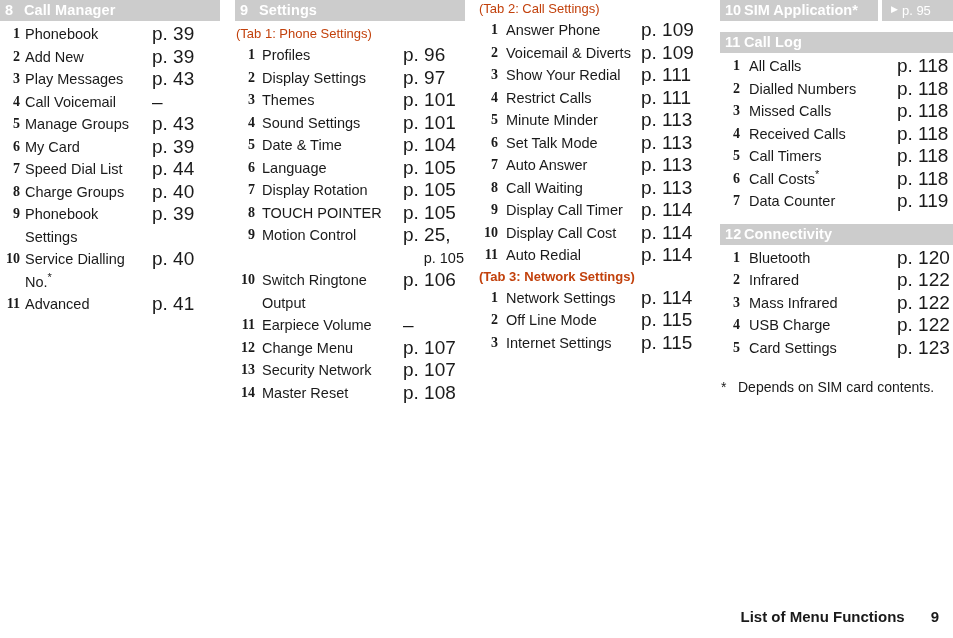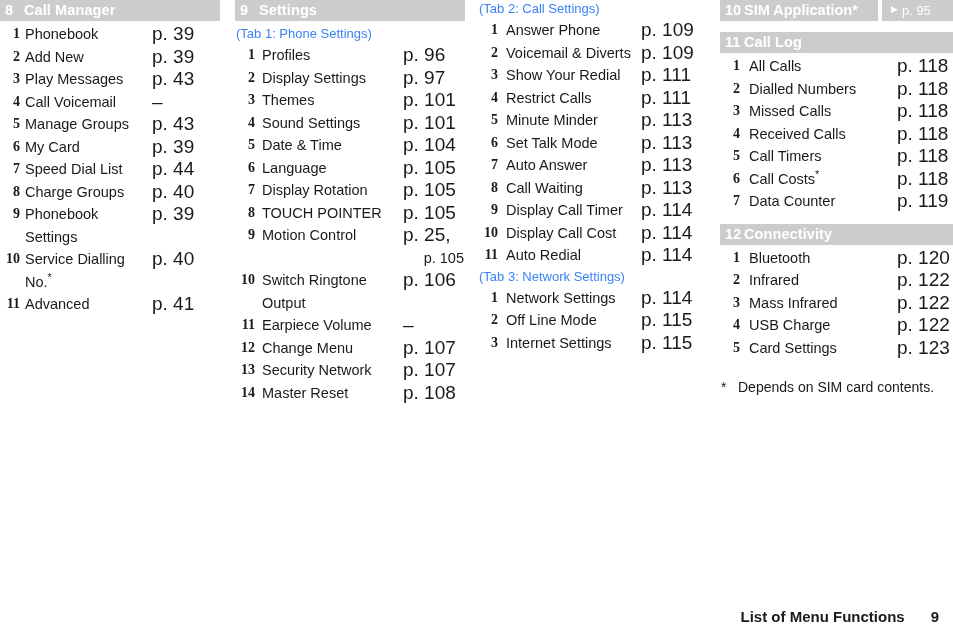--- a/index.html
+++ b/index.html
@@ -96,21 +96,21 @@
     font-size: 9px;
     margin-right: 4px;
     line-height: 1;
     position: relative;
     top: -1px;
   }
 
   
   .sub-cap {
     font-size: 13px;
-    color: #3b82f6;
+    color: #c2410c;
     line-height: 17px;
     padding-top: 4px;
     padding-left: 1px;
     white-space: nowrap;
   }
 
   
   .list { margin-top: 2px; }
   .row {
     display: flex;
@@ -420,21 +420,21 @@
         <span class="pg">p. 114</span>
       </div>
       <div class="row">
         <span class="num">11</span>
         <span class="label">Auto Redial</span>
         <span class="pg">p. 114</span>
       </div>
 
     </div>
 
-    <div class="sub-cap" style="padding-top:1px;">(Tab 3: Network Settings)</div>
+    <div class="sub-cap" style="padding-top:1px;font-weight:bold;">(Tab 3: Network Settings)</div>
 
     <div class="list">
       <div class="row">
         <span class="num">1</span>
         <span class="label">Network Settings</span>
         <span class="pg">p. 114</span>
       </div>
       <div class="row">
         <span class="num">2</span>
         <span class="label">Off Line Mode</span>

